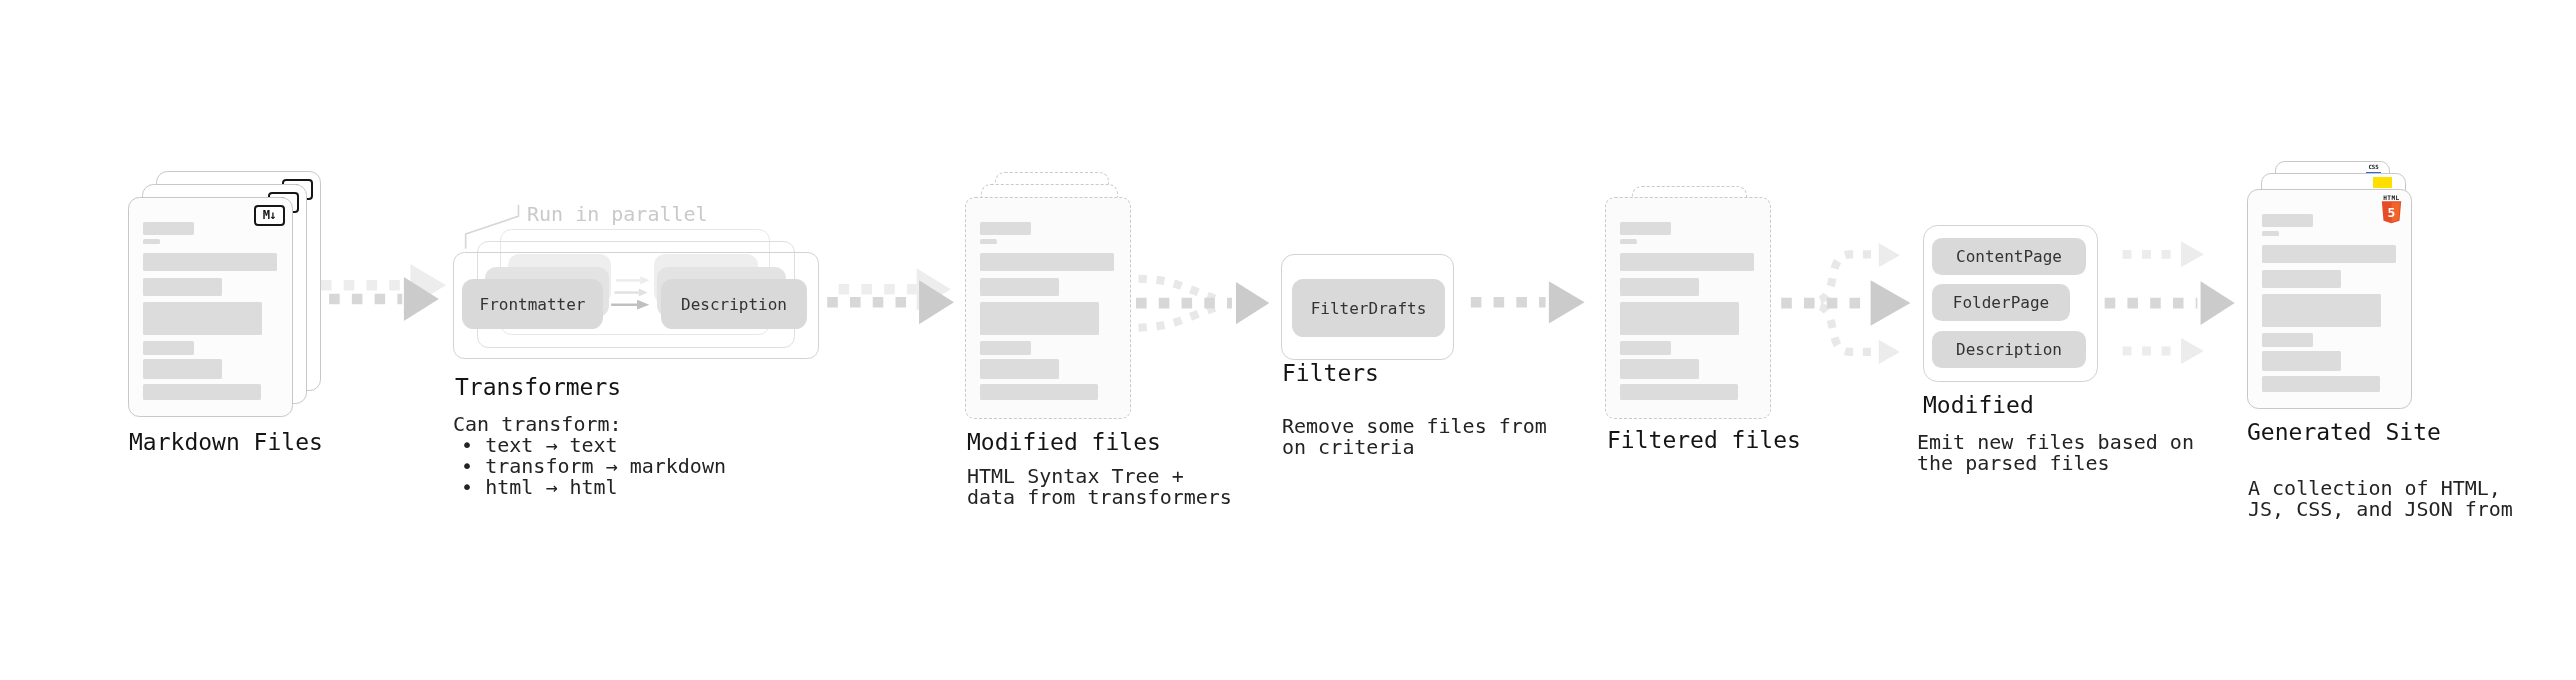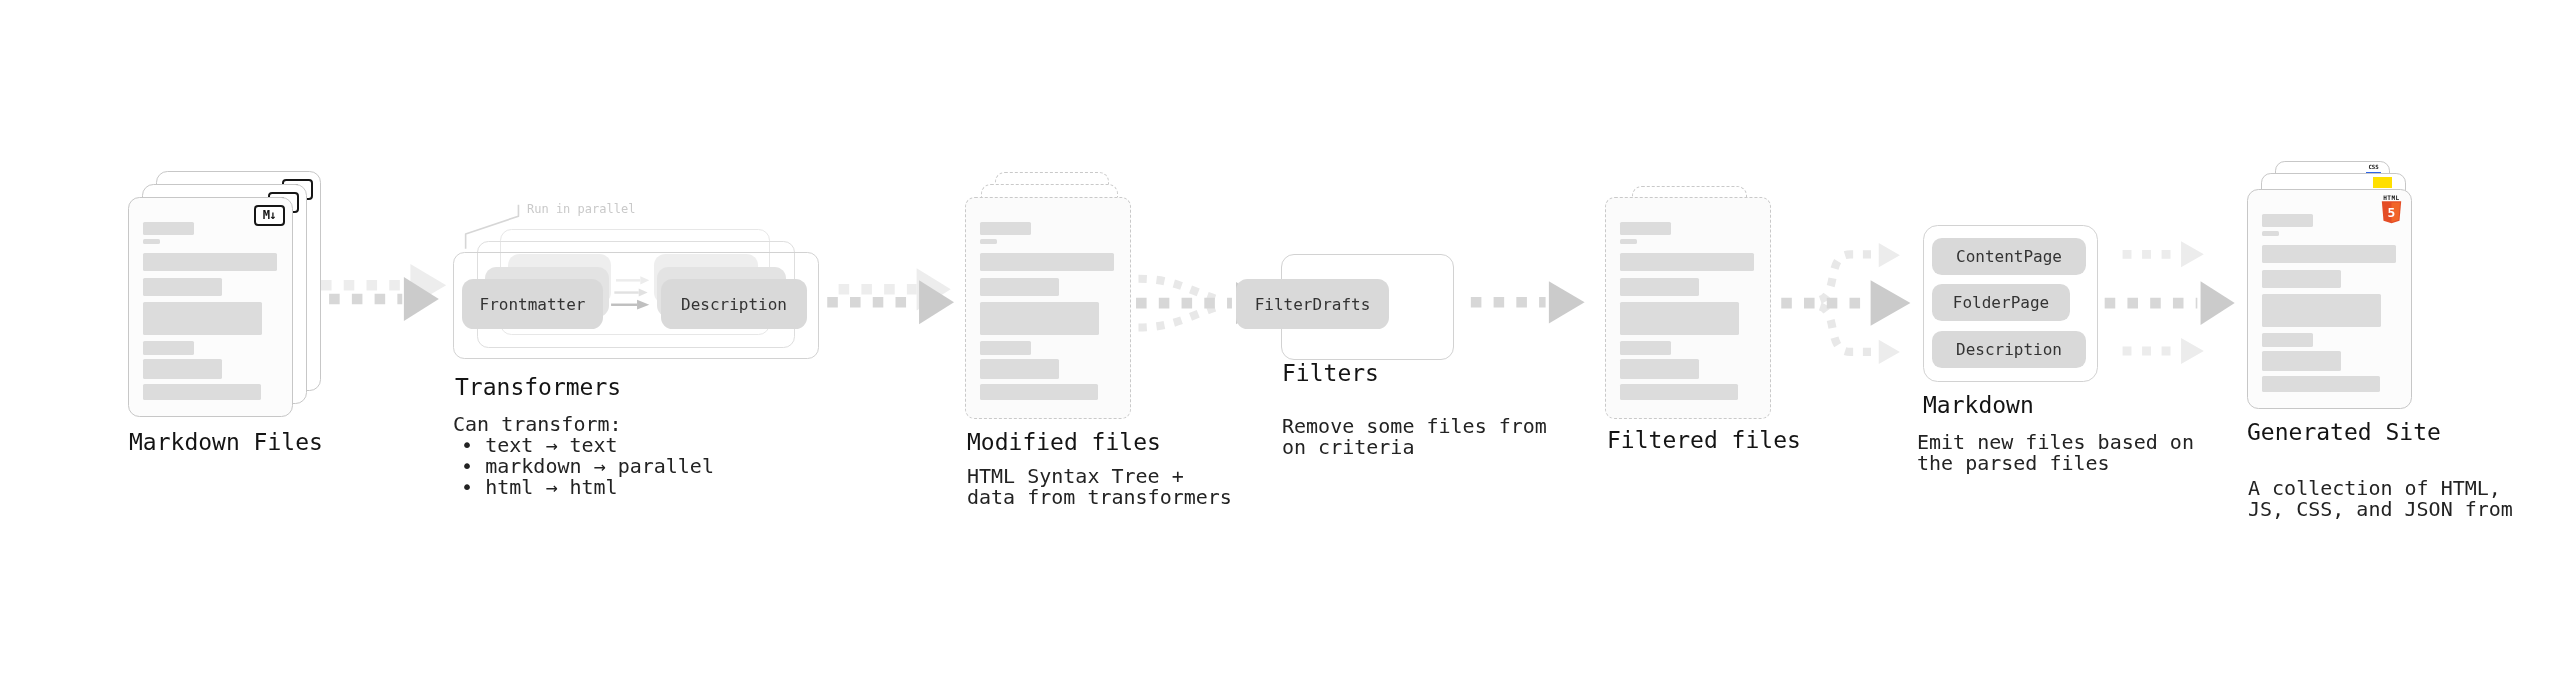--- a/index.html
+++ b/index.html
@@ -64,21 +64,21 @@
   .title{
     position:absolute;font-size:23px;font-weight:500;color:#141414;
     line-height:24.4px;white-space:nowrap;
   }
   .caption{
     position:absolute;font-size:20px;color:#232323;line-height:21px;
     white-space:nowrap;
   }
   .caption .bullet{padding-left:8.1px;}
   .annotation{
-    position:absolute;font-size:12px;color:#c9c9c9;white-space:nowrap;
+    position:absolute;font-size:20px;color:#c9c9c9;white-space:nowrap;
   }
 
   
   .css-badge{position:absolute;top:3.3px;right:7.3px;width:16.3px;text-align:center;}
   .css-badge .css-txt{font-size:5.7px;font-weight:bold;color:#111;line-height:5.7px;}
   .css-badge .css-bar{width:14.6px;height:3.3px;background:#2E63E4;margin:0.8px auto 0;}
   .js-badge{position:absolute;top:3.3px;right:13px;width:18.7px;height:10.6px;background:#FFDF00;}
   .html5-badge{position:absolute;top:4.1px;right:8.1px;width:23px;text-align:center;}
   .html5-badge .html-txt{font-size:6.1px;font-weight:bold;color:#111;line-height:7.3px;letter-spacing:0.4px;}
 
@@ -192,21 +192,21 @@
     <div class="pill" style="left:462px;top:279px;width:141px;height:50px;">Frontmatter</div>
 
     <div class="pill l2" style="left:654px;top:254px;width:104px;height:50px;"></div>
     <div class="pill l1" style="left:657px;top:267px;width:129px;height:50px;"></div>
     <div class="pill" style="left:661px;top:279px;width:146px;height:50px;">Description</div>
 
     <div class="title" style="left:455px;top:375px;">Transformers</div>
     <div class="caption" style="left:453px;top:414px;">
       <div>Can transform:</div>
       <div class="bullet">• text → text</div>
-      <div class="bullet">• markdown → parallel</div>
+      <div class="bullet">• transform → markdown</div>
       <div class="bullet">• html → html</div>
     </div>
   </div>
 
   <div>
     <div class="dcard" style="left:995px;top:172px;width:114px;height:163px;"></div>
     <div class="dcard" style="left:981px;top:184px;width:137px;height:179px;"></div>
     <div class="dcard front" style="left:965px;top:197px;">
       <div class="skel">
         <div class="sbar" style="width:51px;height:12.2px;margin-bottom:4.1px"></div>
@@ -221,21 +221,21 @@
     </div>
     <div class="title" style="left:967px;top:430px;">Modified files</div>
     <div class="caption" style="left:967px;top:466px;">
       <div>HTML Syntax Tree +</div>
       <div>data from transformers</div>
     </div>
   </div>
 
   <div>
     <div class="obox" style="left:1281px;top:254px;width:173px;height:106px;"></div>
-    <div class="pill" style="left:1236px;top:279px;width:153px;height:50px;text-align:center;">FilterDrafts</div>
+    <div class="pill" style="left:1292px;top:279px;width:153px;height:58px;text-align:center;">FilterDrafts</div>
     <div class="title" style="left:1282px;top:361px;">Filters</div>
     <div class="caption" style="left:1282px;top:416px;">
       <div>Remove some files from</div>
       <div>on criteria</div>
     </div>
   </div>
 
   <div>
     <div class="dcard" style="left:1632px;top:186px;width:115px;height:163px;"></div>
     <div class="dcard front" style="left:1605px;top:197px;">
@@ -251,21 +251,21 @@
       </div>
     </div>
     <div class="title" style="left:1607px;top:428px;">Filtered files</div>
   </div>
 
   <div>
     <div class="obox" style="left:1923px;top:225px;width:175px;height:157px;border-radius:14.6px;"></div>
     <div class="pill" style="left:1932px;top:238px;width:154px;height:37px;border-radius:9.8px;">ContentPage</div>
     <div class="pill" style="left:1932px;top:284px;width:138px;height:37px;border-radius:9.8px;">FolderPage</div>
     <div class="pill" style="left:1932px;top:331px;width:154px;height:37px;border-radius:9.8px;">Description</div>
-    <div class="title" style="left:1923px;top:393px;">Markdown</div>
+    <div class="title" style="left:1923px;top:393px;">Modified</div>
     <div class="caption" style="left:1917px;top:432px;">
       <div>Emit new files based on</div>
       <div>the parsed files</div>
     </div>
   </div>
 
   <div>
     <div class="card" style="left:2275px;top:161px;width:115px;height:163px;border-radius:9.8px;">
       <div class="css-badge">
         <div class="css-txt">CSS</div>

